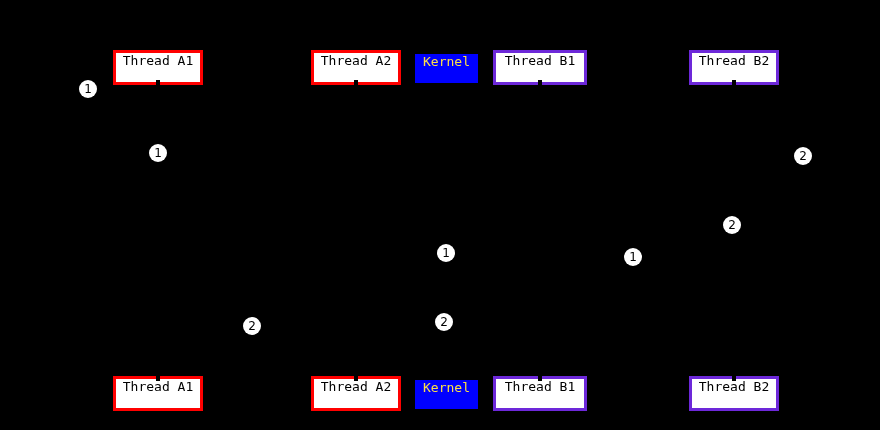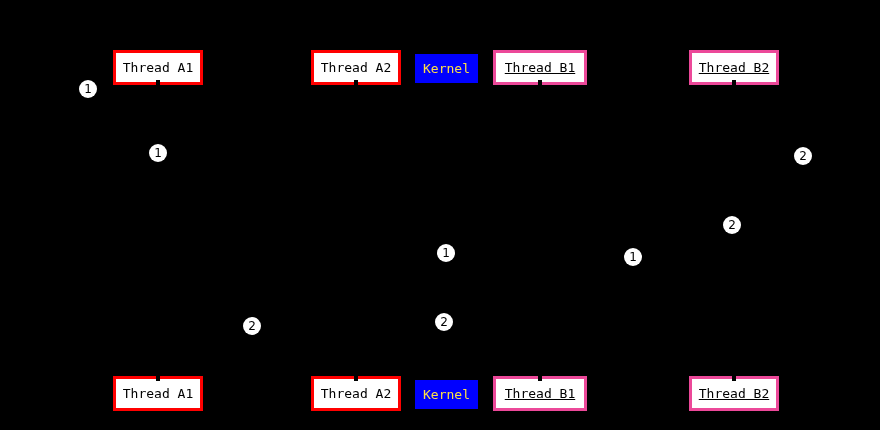--- a/index.html
+++ b/index.html
@@ -12,29 +12,28 @@
     width: 880px;
     height: 430px;
     background: #000000;
     overflow: hidden;
     font-family: "DejaVu Sans Mono", monospace;
   }
   .actor {
     position: absolute;
     box-sizing: border-box;
     display: flex;
-    align-items: center;
     justify-content: center;
     background: #ffffff;
     color: #000000;
     font-size: 13px;
     white-space: nowrap;
   }
   .red-outline  { border: 3px solid #ff0000; }
-  .blue-outline { border: 3px solid #ec4899; text-decoration: underline; }
+  .blue-outline { border: 3px solid #6d28d9; }
   .blue-fill    { background: #0000ff; color: #fde047; border: none; }
   .marker {
     position: absolute;
     width: 18px;
     height: 18px;
     border-radius: 50%;
     background: #ffffff;
     color: #000000;
     display: flex;
     align-items: center;

